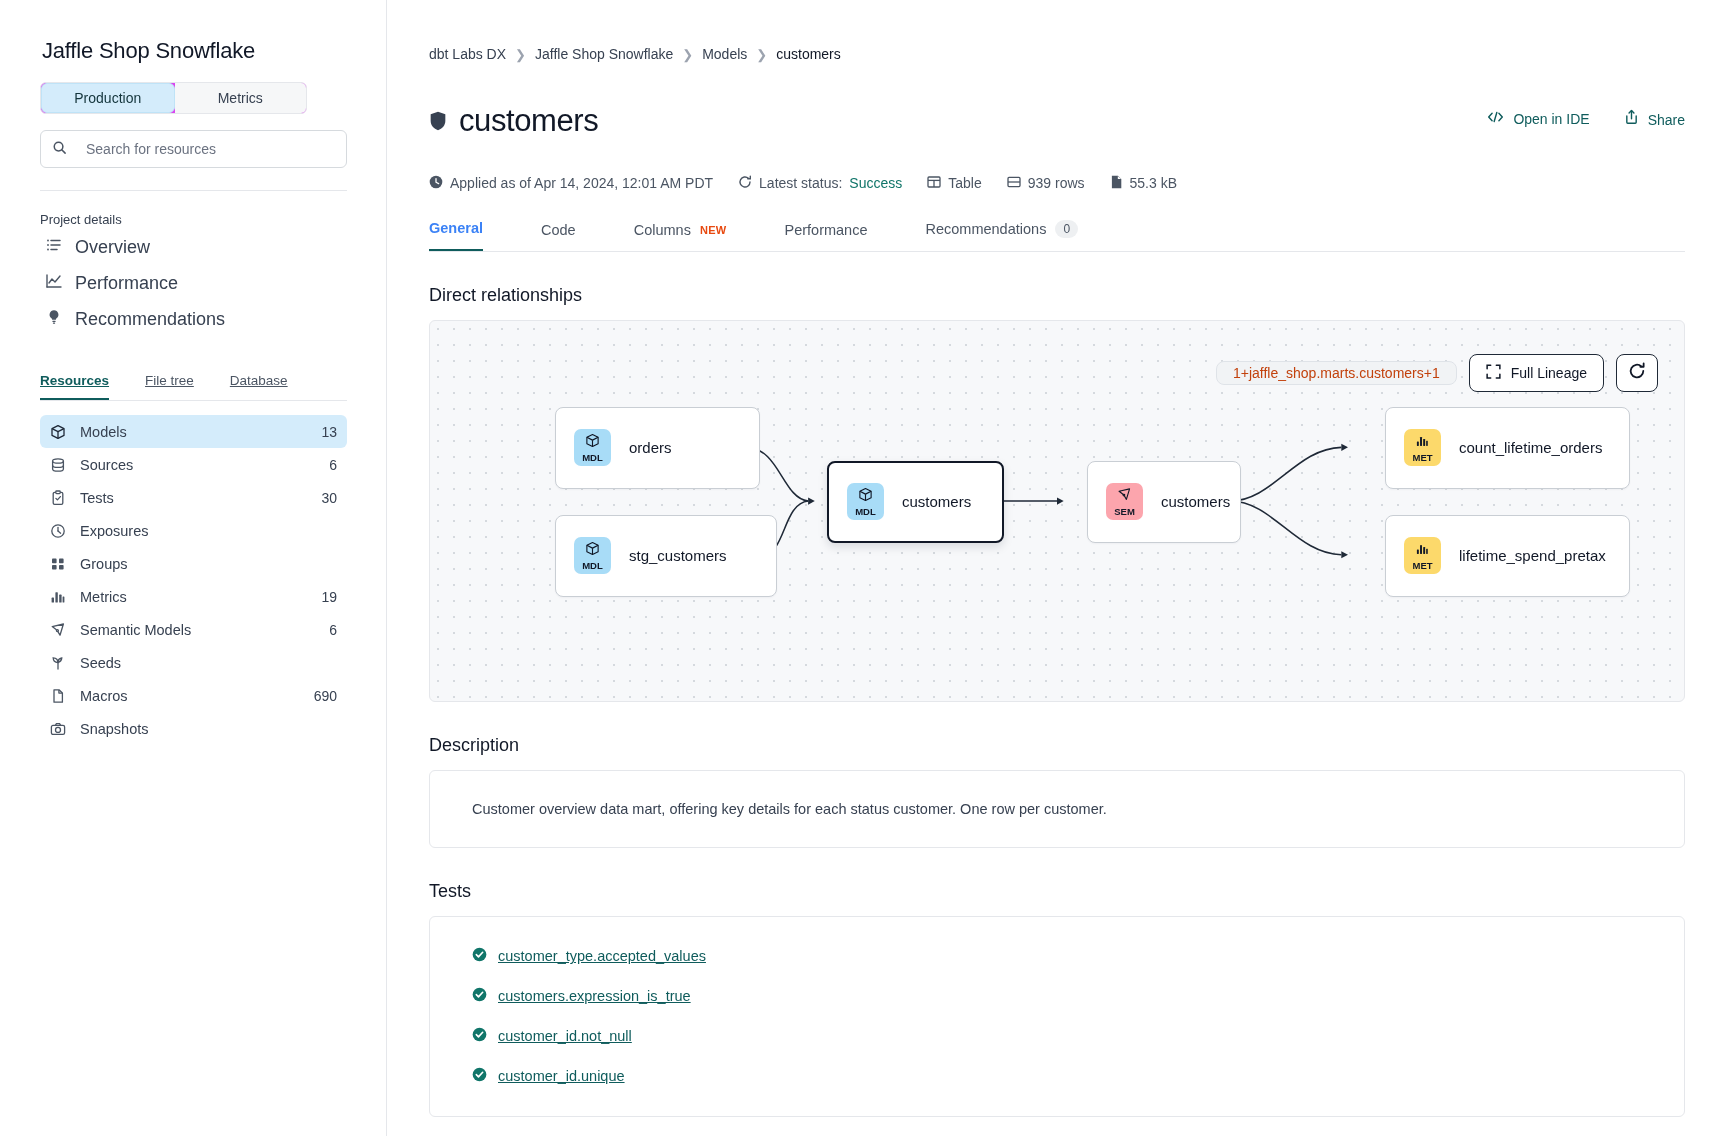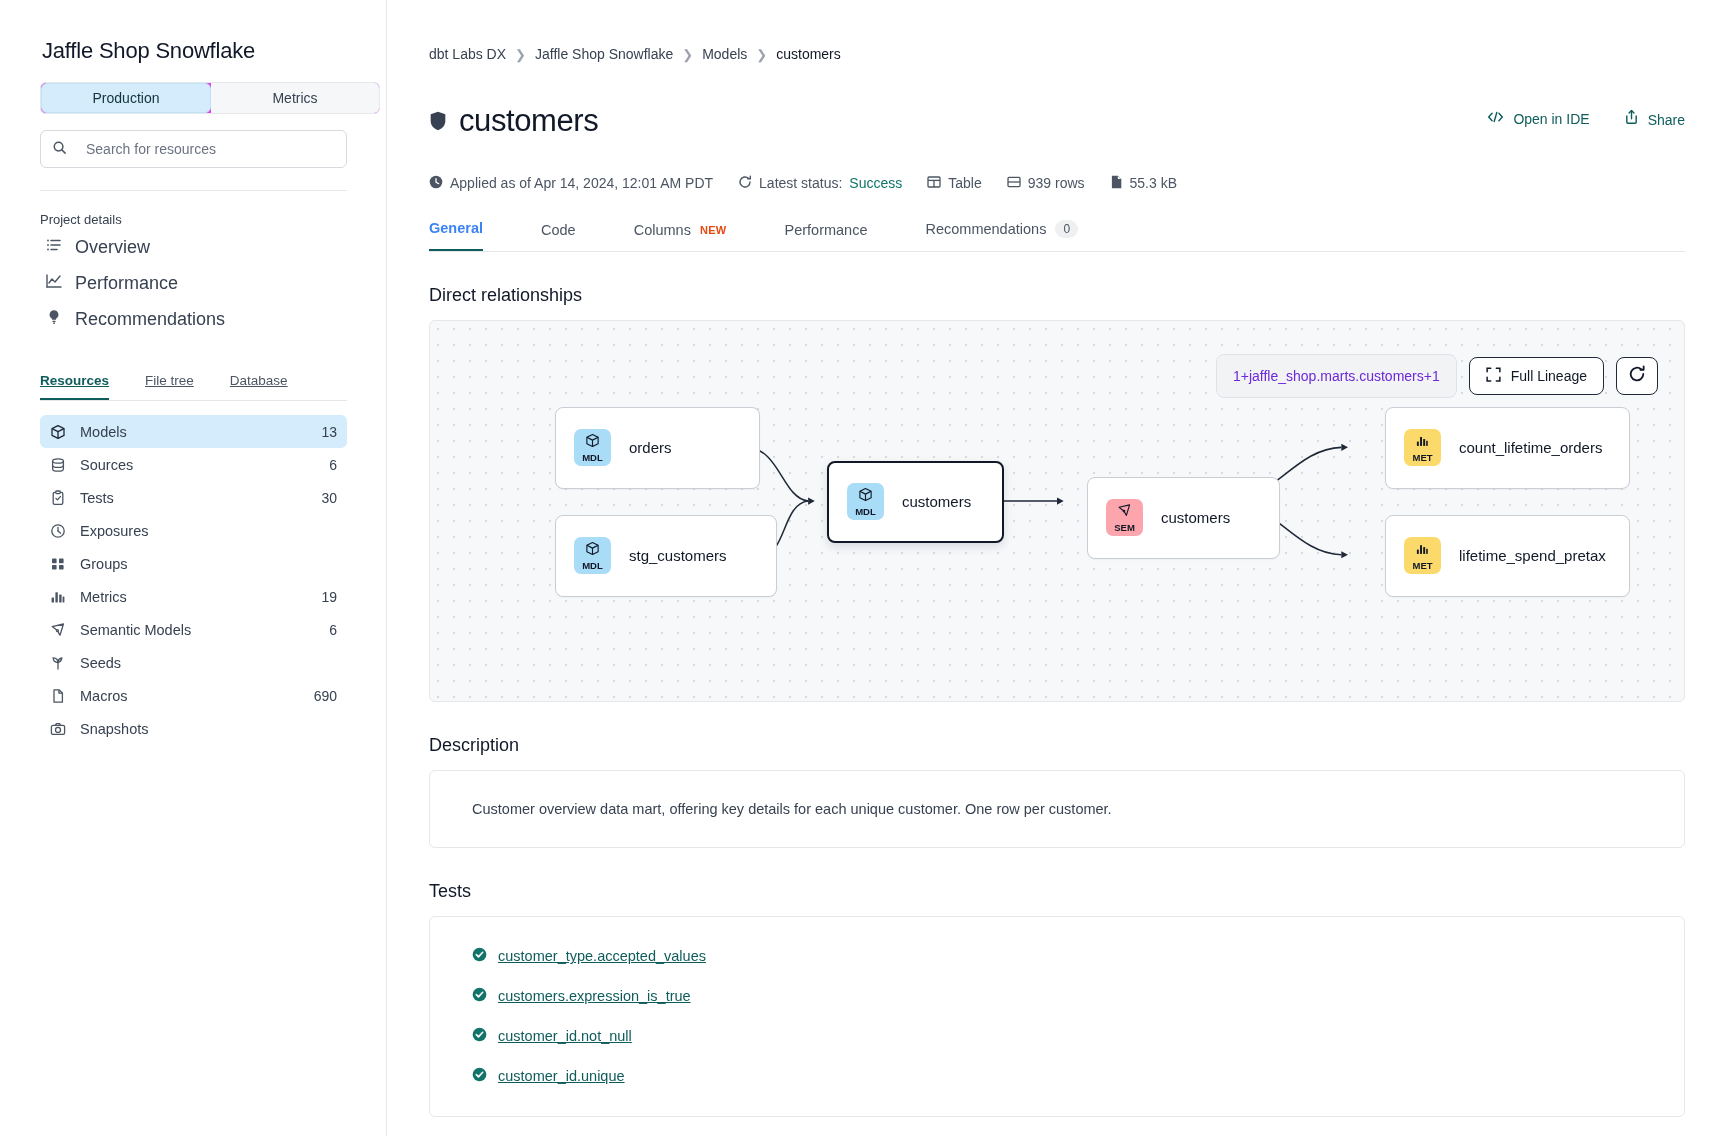--- a/index.html
+++ b/index.html
@@ -20,21 +20,21 @@
     border-right: 1px solid #e5e7eb;
     background: #ffffff;
     padding: 0 40px;
     flex: 0 0 387px;
   }
   .project-title {
     font-size: 22px; font-weight: 400; color: #111827;
     margin: 38px 0 18px 2px; letter-spacing: -0.2px;
   }
   .env-toggle {
-    display: flex; width: 340px; height: 32px;
+    display: flex; width: 267px; height: 32px;
     border-radius: 6px; overflow: hidden;
     background: #d946ef; border: 1px solid #e5e7eb;
   }
   .env-btn {
     flex: 1; display: flex; align-items: center; justify-content: center;
     font-size: 14px; color: #374151; cursor: pointer;
     background: #f6f7f8; height: 100%;
   }
   .env-btn.active {
     background: #d4ecfb; color: #13343b; border: 1px solid #bfe3f7; border-radius: 6px;
@@ -140,22 +140,22 @@
     background-image: radial-gradient(#d5d9de 1px, transparent 1px);
     background-size: 16px 16px;
     overflow: hidden;
   }
   .lineage-controls {
     position: absolute; top: 33px; right: 26px;
     display: flex; align-items: center; gap: 12px; z-index: 5;
   }
   .pill {
     background: #f1f3f5; border: 1px solid #dfe3e8; border-radius: 8px;
-    height: 44px; display: flex; align-items: center; padding: 0 16px;
-    font-size: 14px; color: #6d28d9;
+    height: 24px; display: flex; align-items: center; padding: 0 16px;
+    font-size: 14px; color: #c2410c;
   }
   .ctl-btn {
     background: #ffffff; border: 1px solid #1f2937; border-radius: 8px;
     height: 38px; display: flex; align-items: center; gap: 10px;
     padding: 0 16px; font-size: 14px; color: #111827; cursor: pointer;
   }
   .ctl-btn.square { padding: 0; width: 42px; justify-content: center; }
   .node {
     position: absolute; background: #ffffff;
     border: 1px solid #c9ced4; border-radius: 8px;
@@ -562,21 +562,21 @@
               <path d="M8 1.6 14 4.6v6.8L8 14.4 2 11.4V4.6z"></path>
                 <path d="M2 4.6 8 7.6l6-3"></path>
                 <path d="M8 7.6v6.8"></path>
             </svg>
           </span>
           <span class="bt">MDL</span>
         </div>
         <span class="node-label">customers</span>
       </div>
 
-      <div class="node" style="left:657px; top:156px; width:193px; height:82px;">
+      <div class="node" style="left:657px; top:140px; width:154px; height:82px;">
         <div class="node-badge badge-sem">
           <span>
             <svg width="15" height="15" viewBox="0 0 16 16" stroke="#111827" stroke-width="1.2" fill="none" stroke-linejoin="round">
               <path d="M2.2 4.6 13.4 2 10 13.2 7.4 8.6z"></path>
                 <circle cx="7.4" cy="8.6" r="0.9" fill="#fca5ad"></circle>
             </svg>
           </span>
           <span class="bt">SEM</span>
         </div>
         <span class="node-label">customers</span>
@@ -608,21 +608,21 @@
             </svg>
           </span>
           <span class="bt">MET</span>
         </div>
         <span class="node-label">lifetime_spend_pretax</span>
       </div>
     </div>
 
     <h2 class="sec-title">Description</h2>
     <div class="card">
-      <div class="desc-text">Customer overview data mart, offering key details for each unique customer. One row per customer.</div>
+      <div class="desc-text">Customer overview data mart, offering key details for each status customer. One row per customer.</div>
     </div>
 
     <h2 class="sec-title">Tests</h2>
     <div class="card">
       <div class="test-row">
         <span>
           <svg width="15" height="15" viewBox="0 0 16 16">
               <circle cx="8" cy="8" r="7.3" fill="#107569"></circle>
               <polyline points="4.6,8.2 6.9,10.5 11.4,5.6" stroke="#fff" stroke-width="1.7" fill="none" stroke-linecap="round" stroke-linejoin="round"></polyline>
             </svg>

